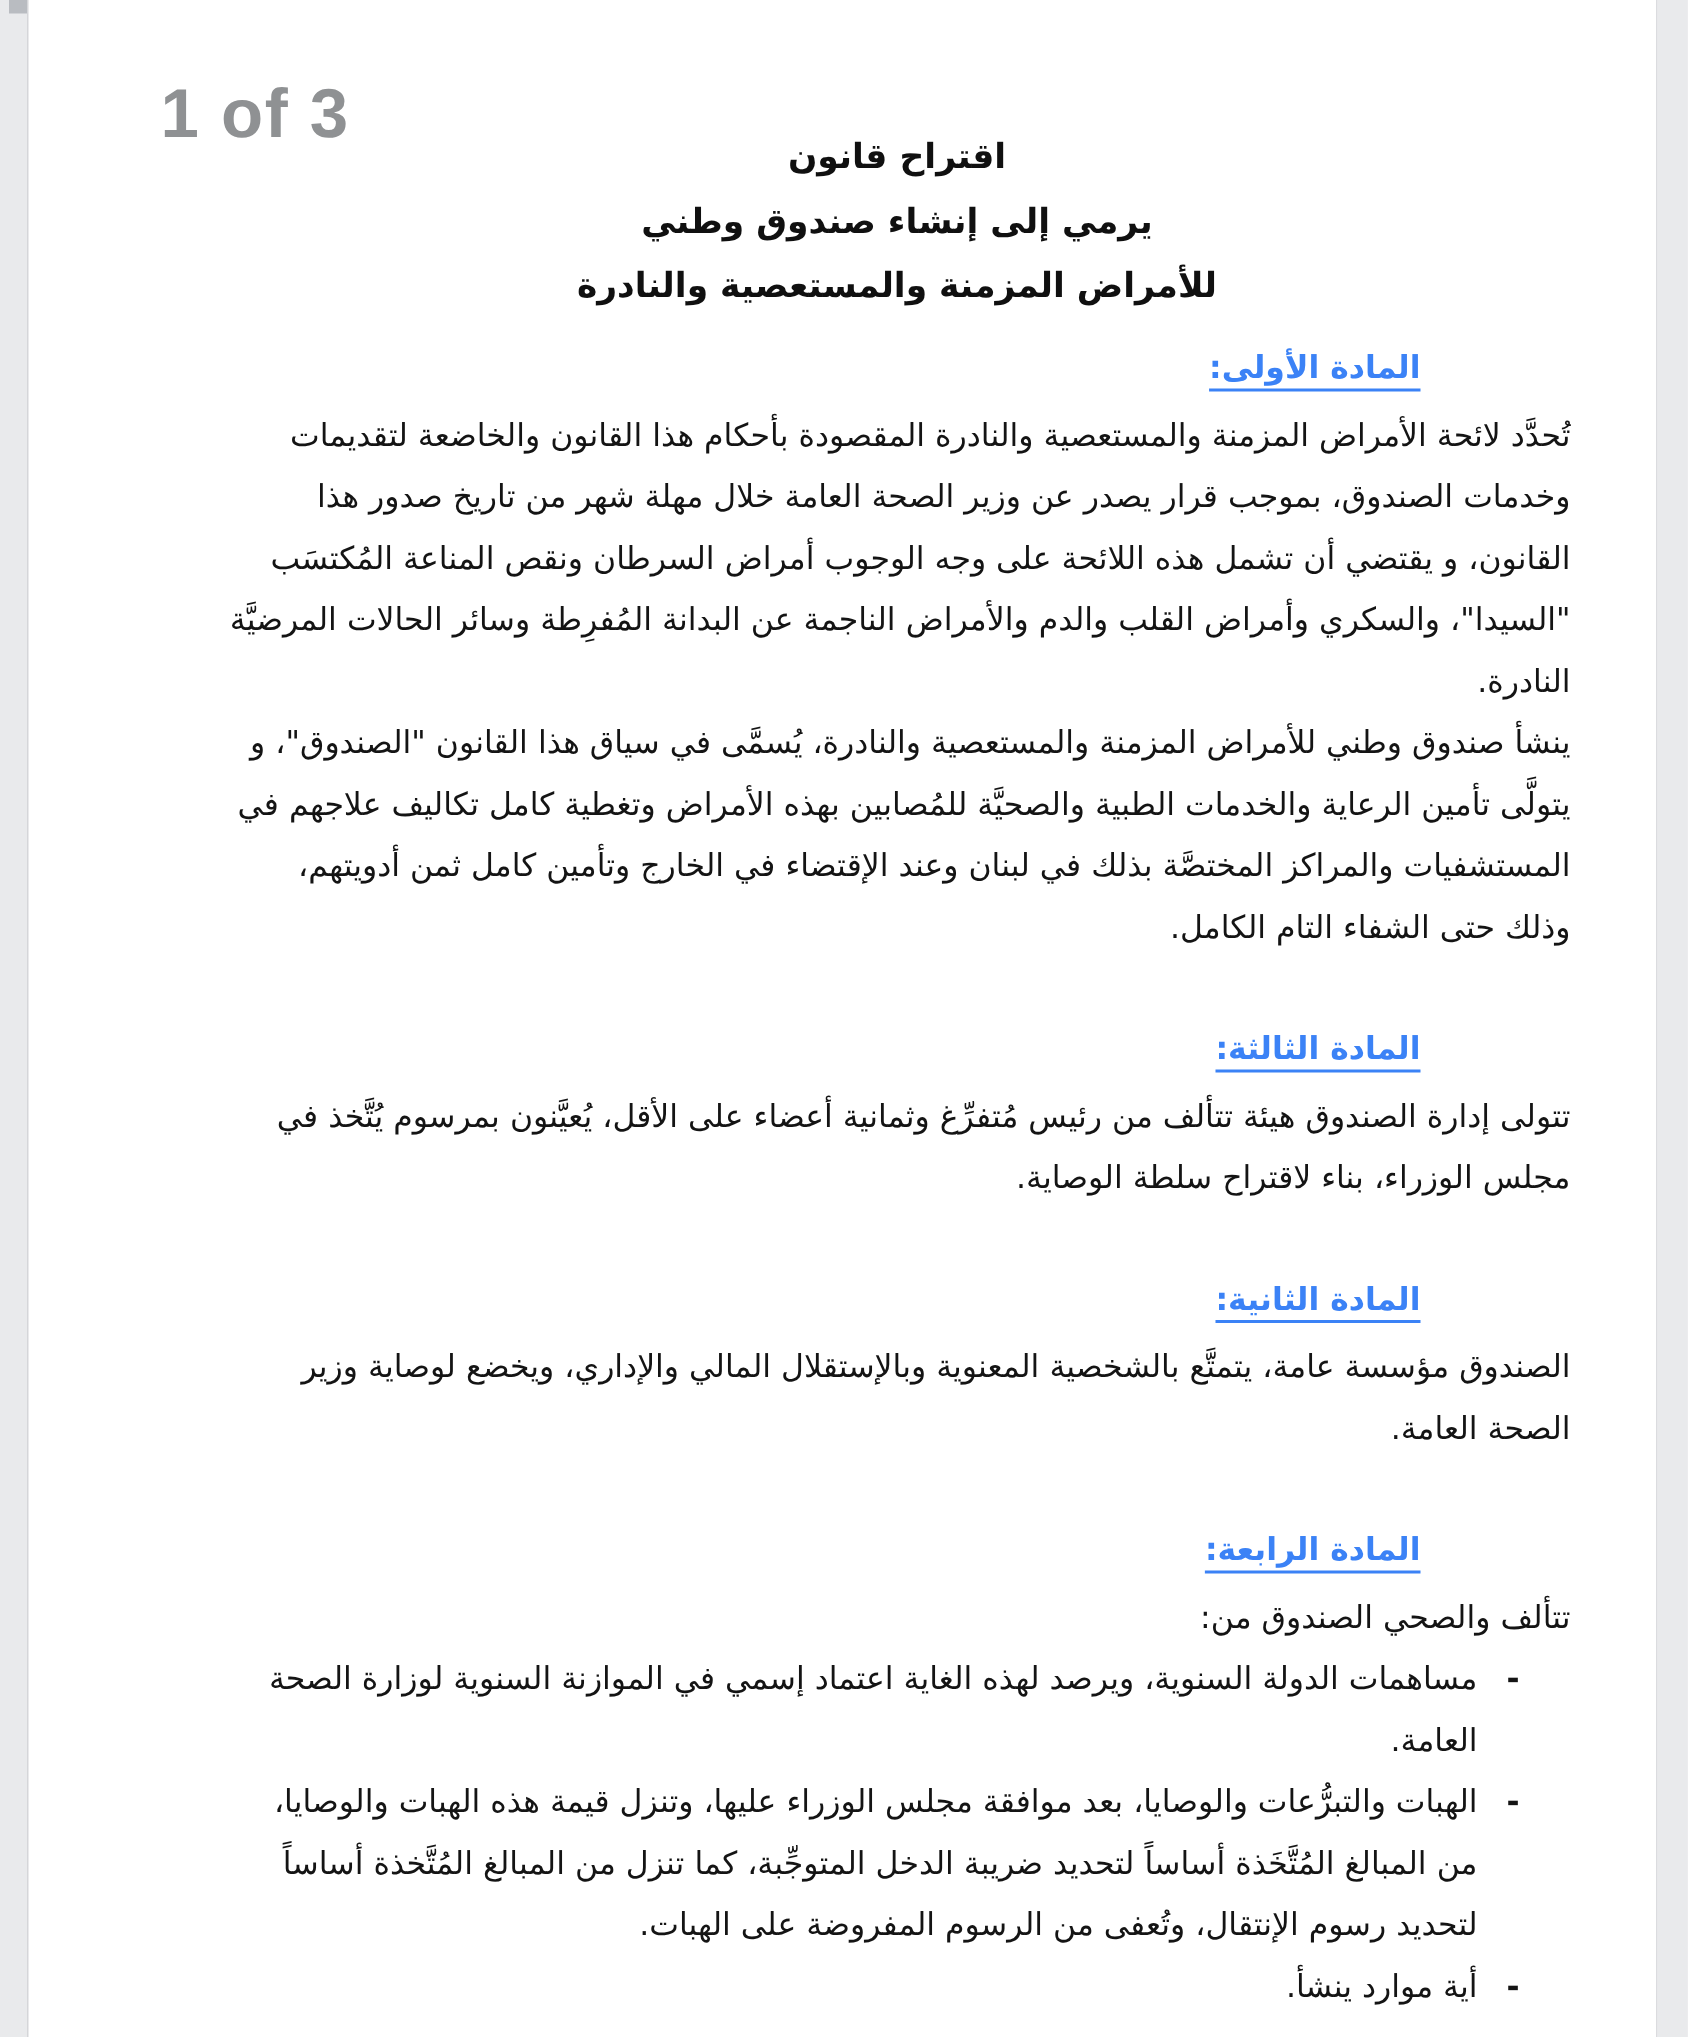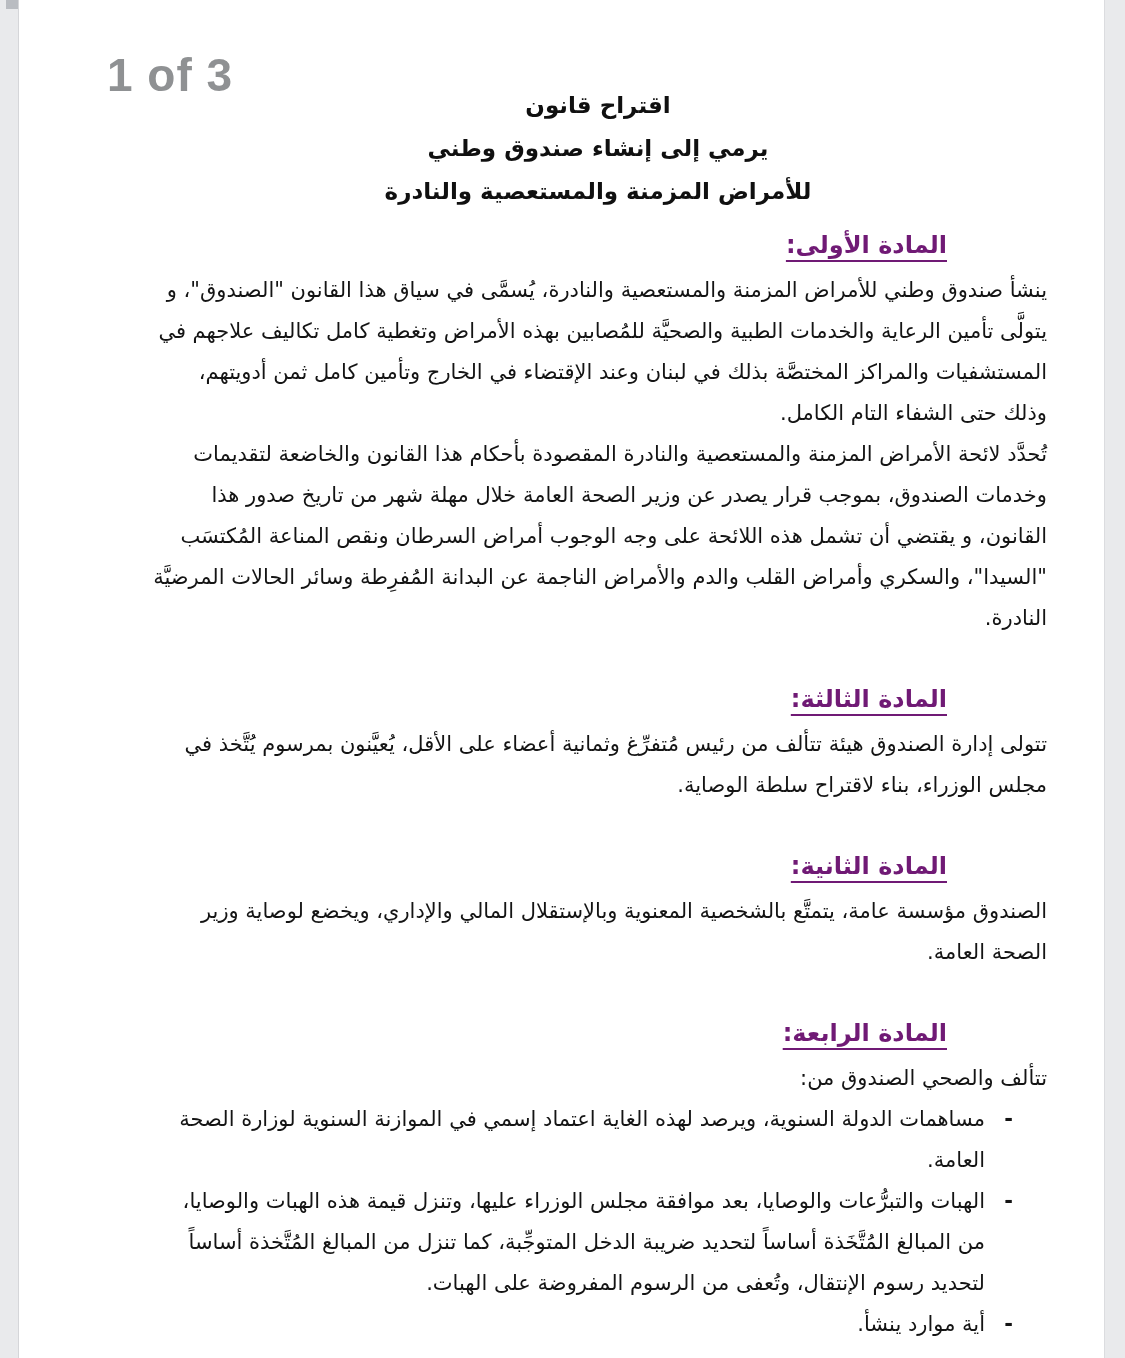--- a/index.html
+++ b/index.html
@@ -61,26 +61,26 @@
   .title-block {
     margin-top: 84px;
     text-align: center;
     font-weight: bold;
     font-size: 23px;
     line-height: 43px;
     color: #101010;
   }
   .article-heading {
     margin: 40px 100px 4px 0;
-    font-size: 24px;
+    font-size: 21px;
     font-weight: bold;
     text-decoration: underline;
     text-decoration-thickness: 2px;
     text-underline-offset: 7px;
-    color: #701a75;
+    color: #3b82f6;
   }
   .article-heading.first {
     margin-top: 12px;
   }
   .doc p {
     margin: 0;
   }
   .list-item {
     position: relative;
     padding-right: 62px;
@@ -105,22 +105,22 @@
     <div class="doc">
 
       <div class="title-block">
         <div>اقتراح قانون</div>
         <div>يرمي إلى إنشاء صندوق وطني</div>
         <div>للأمراض المزمنة والمستعصية والنادرة</div>
       </div>
 
       <section>
         <h2 class="article-heading first">المادة الأولى:</h2>
+        <p>تُحدَّد لائحة الأمراض المزمنة والمستعصية والنادرة المقصودة بأحكام هذا القانون والخاضعة لتقديمات وخدمات الصندوق، بموجب قرار يصدر عن وزير الصحة العامة خلال مهلة شهر من تاريخ صدور هذا القانون، و يقتضي أن تشمل هذه اللائحة على وجه الوجوب أمراض السرطان ونقص المناعة المُكتسَب "السيدا"، والسكري وأمراض القلب والدم والأمراض الناجمة عن البدانة المُفرِطة وسائر الحالات المرضيَّة النادرة.</p>
         <p>ينشأ صندوق وطني للأمراض المزمنة والمستعصية والنادرة، يُسمَّى في سياق هذا القانون "الصندوق"، و يتولَّى تأمين الرعاية والخدمات الطبية والصحيَّة للمُصابين بهذه الأمراض وتغطية كامل تكاليف علاجهم في المستشفيات والمراكز المختصَّة بذلك في لبنان وعند الإقتضاء في الخارج وتأمين كامل ثمن أدويتهم، وذلك حتى الشفاء التام الكامل.</p>
-        <p>تُحدَّد لائحة الأمراض المزمنة والمستعصية والنادرة المقصودة بأحكام هذا القانون والخاضعة لتقديمات وخدمات الصندوق، بموجب قرار يصدر عن وزير الصحة العامة خلال مهلة شهر من تاريخ صدور هذا القانون، و يقتضي أن تشمل هذه اللائحة على وجه الوجوب أمراض السرطان ونقص المناعة المُكتسَب "السيدا"، والسكري وأمراض القلب والدم والأمراض الناجمة عن البدانة المُفرِطة وسائر الحالات المرضيَّة النادرة.</p>
       </section>
 
       <section>
         <h2 class="article-heading">المادة الثالثة:</h2>
         <p>تتولى إدارة الصندوق هيئة تتألف من رئيس مُتفرِّغ وثمانية أعضاء على الأقل، يُعيَّنون بمرسوم يُتَّخذ في مجلس الوزراء، بناء لاقتراح سلطة الوصاية.</p>
       </section>
 
       <section>
         <h2 class="article-heading">المادة الثانية:</h2>
         <p>الصندوق مؤسسة عامة، يتمتَّع بالشخصية المعنوية وبالإستقلال المالي والإداري، ويخضع لوصاية وزير الصحة العامة.</p>

